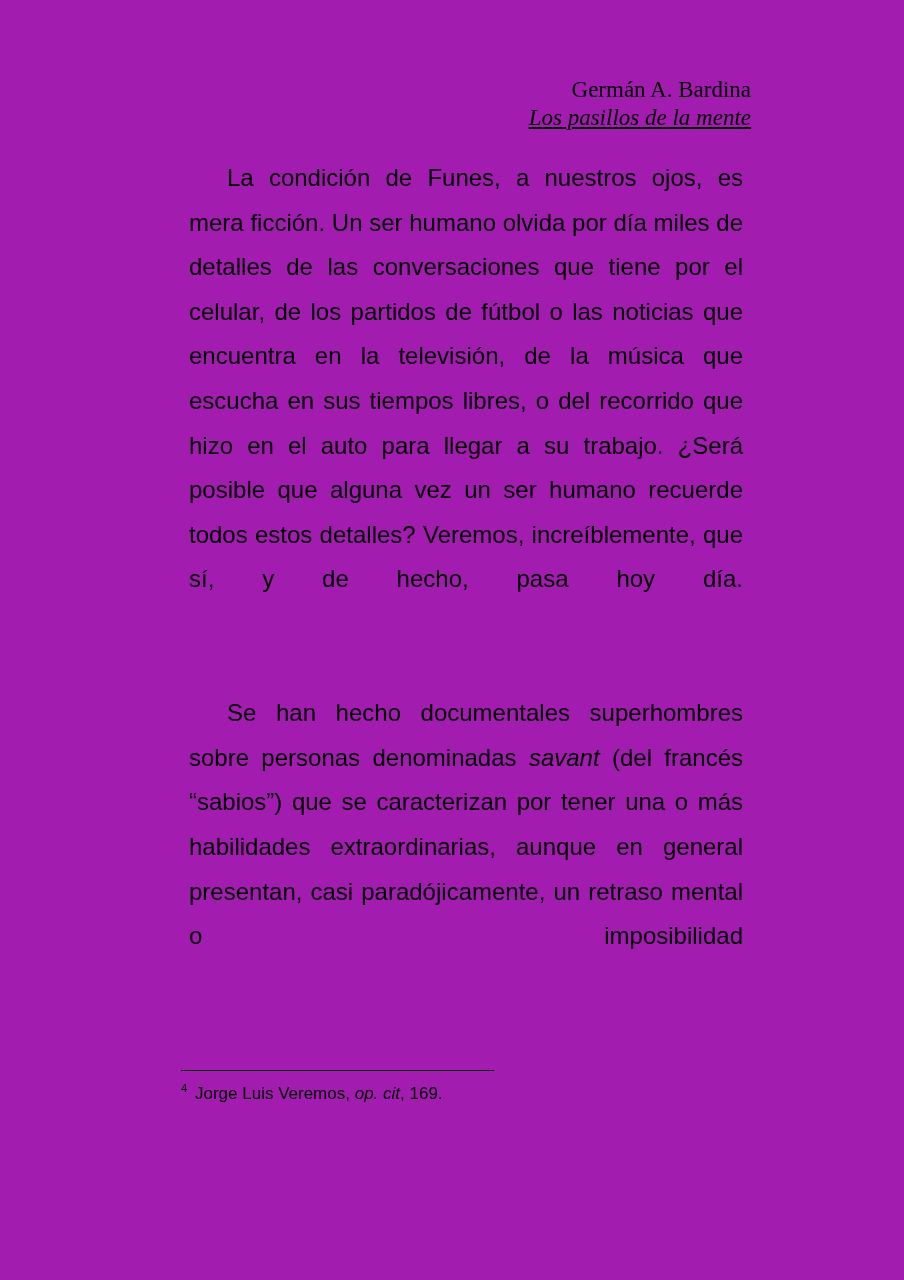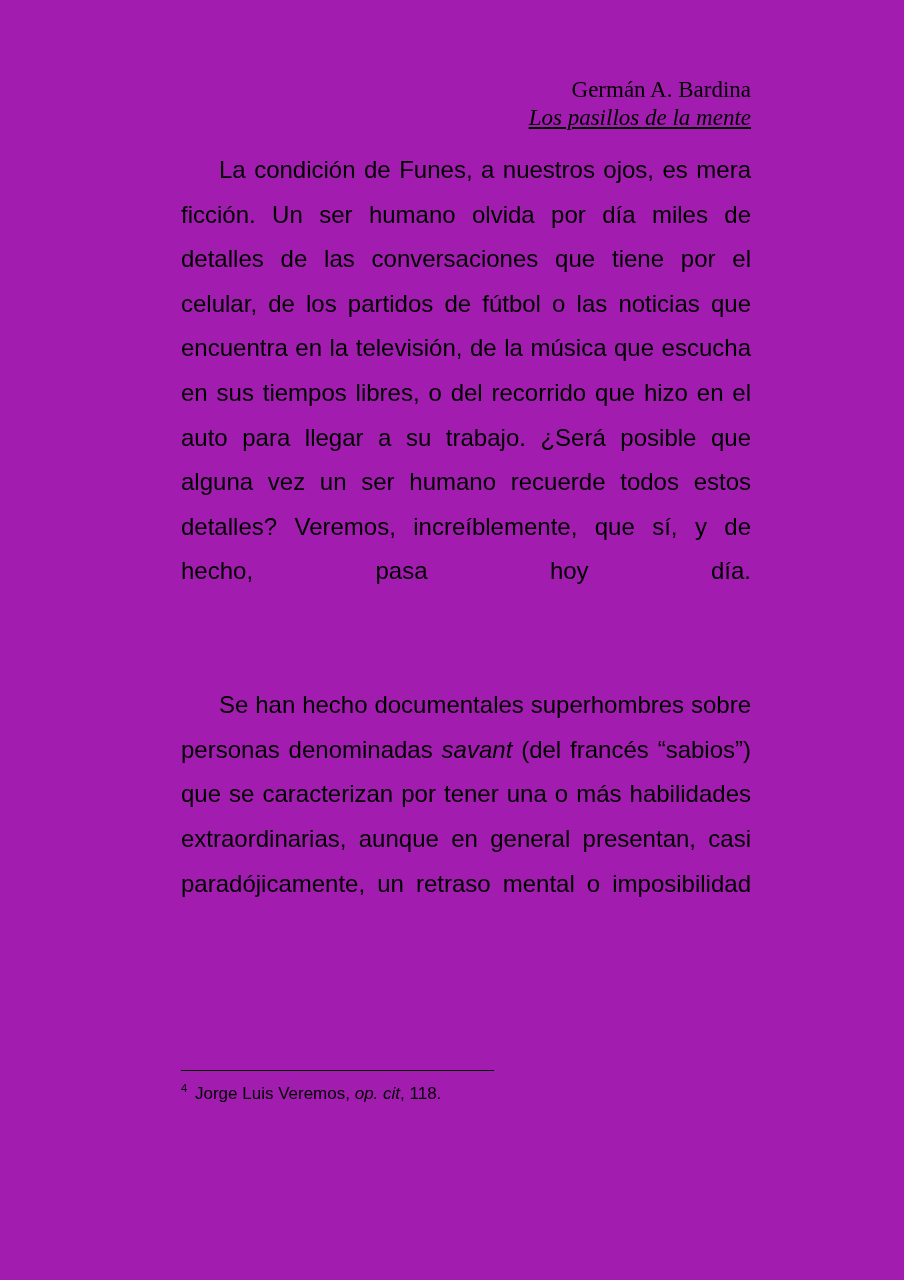--- a/index.html
+++ b/index.html
@@ -41,21 +41,21 @@
 
   
   .body-column {
     position: absolute;
     left: 181px;
     top: 148px;
     width: 570px;
   }
 
   .para {
-    margin: 0;
+    margin: 8px;
     font-size: 24px;
     line-height: 44.6px;
     text-align: justify;
     text-justify: inter-word;
     text-indent: 38px;
     color: #000;
     
     hyphens: none;
   }
   
@@ -132,17 +132,17 @@
 
     <p class="para">La condición de Funes, a nuestros ojos, es mera ficción. Un ser humano olvida por día miles de detalles de las conversaciones que tiene por el celular, de los partidos de fútbol o las noticias que encuentra en la televisión, de la música que escucha en sus tiempos libres, o del recorrido que hizo en el auto para llegar a su trabajo. ¿Será posible que alguna vez un ser humano recuerde todos estos detalles? Veremos, increíblemente, que sí, y de hecho, pasa hoy día.</p>
 
 
     <p class="para spaced-before"><span>Se han hecho documentales superhombres sobre personas denominadas </span><span class="italic">savant</span><span> (del francés “sabios”) que se caracterizan por tener una o más habilidades extraordinarias, aunque en general presentan, casi paradójicamente, un retraso mental o imposibilidad</span></p>
 
   </div>
 
   <div class="footnote-area">
     <hr class="footnote-rule">
-    <p class="footnote"><sup>4</sup><span> Jorge Luis Veremos, </span><span class="italic">op. cit</span><span>, 118.</span></p>
+    <p class="footnote"><sup>4</sup><span> Jorge Luis Veremos, </span><span class="italic">op. cit</span><span>, 169.</span></p>
   </div>
 
 
 </div>
 
 </body></html>

